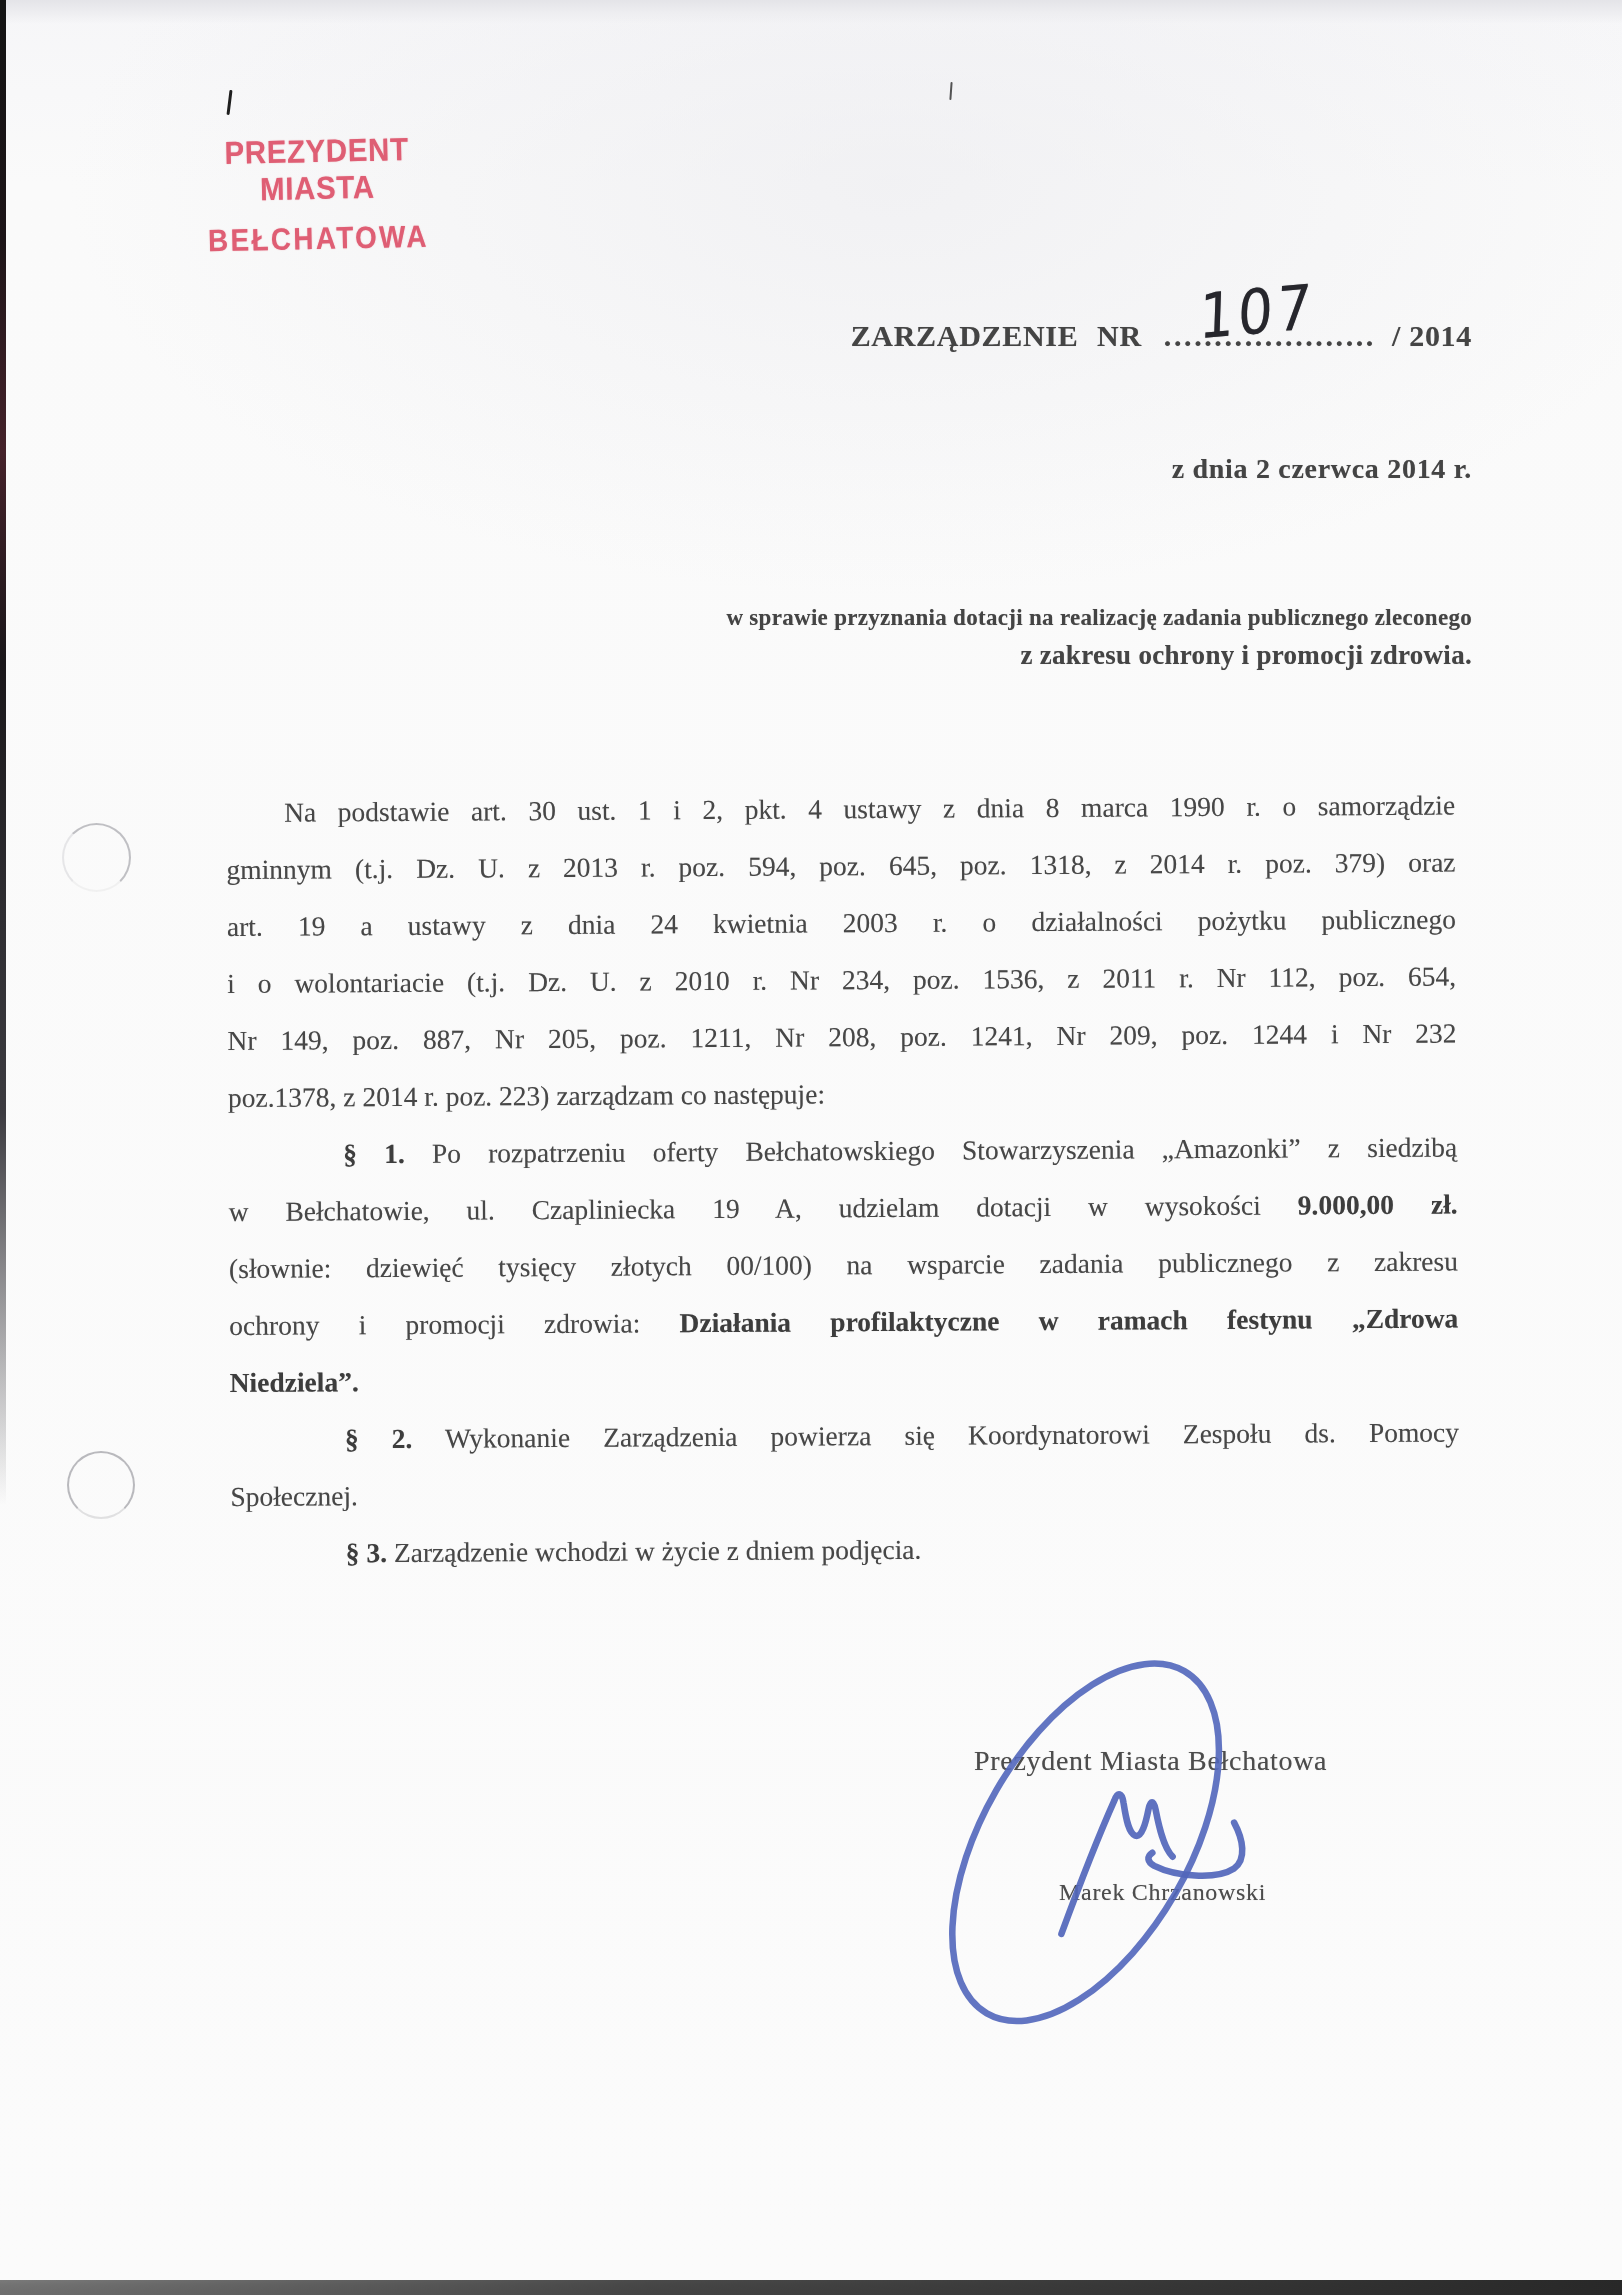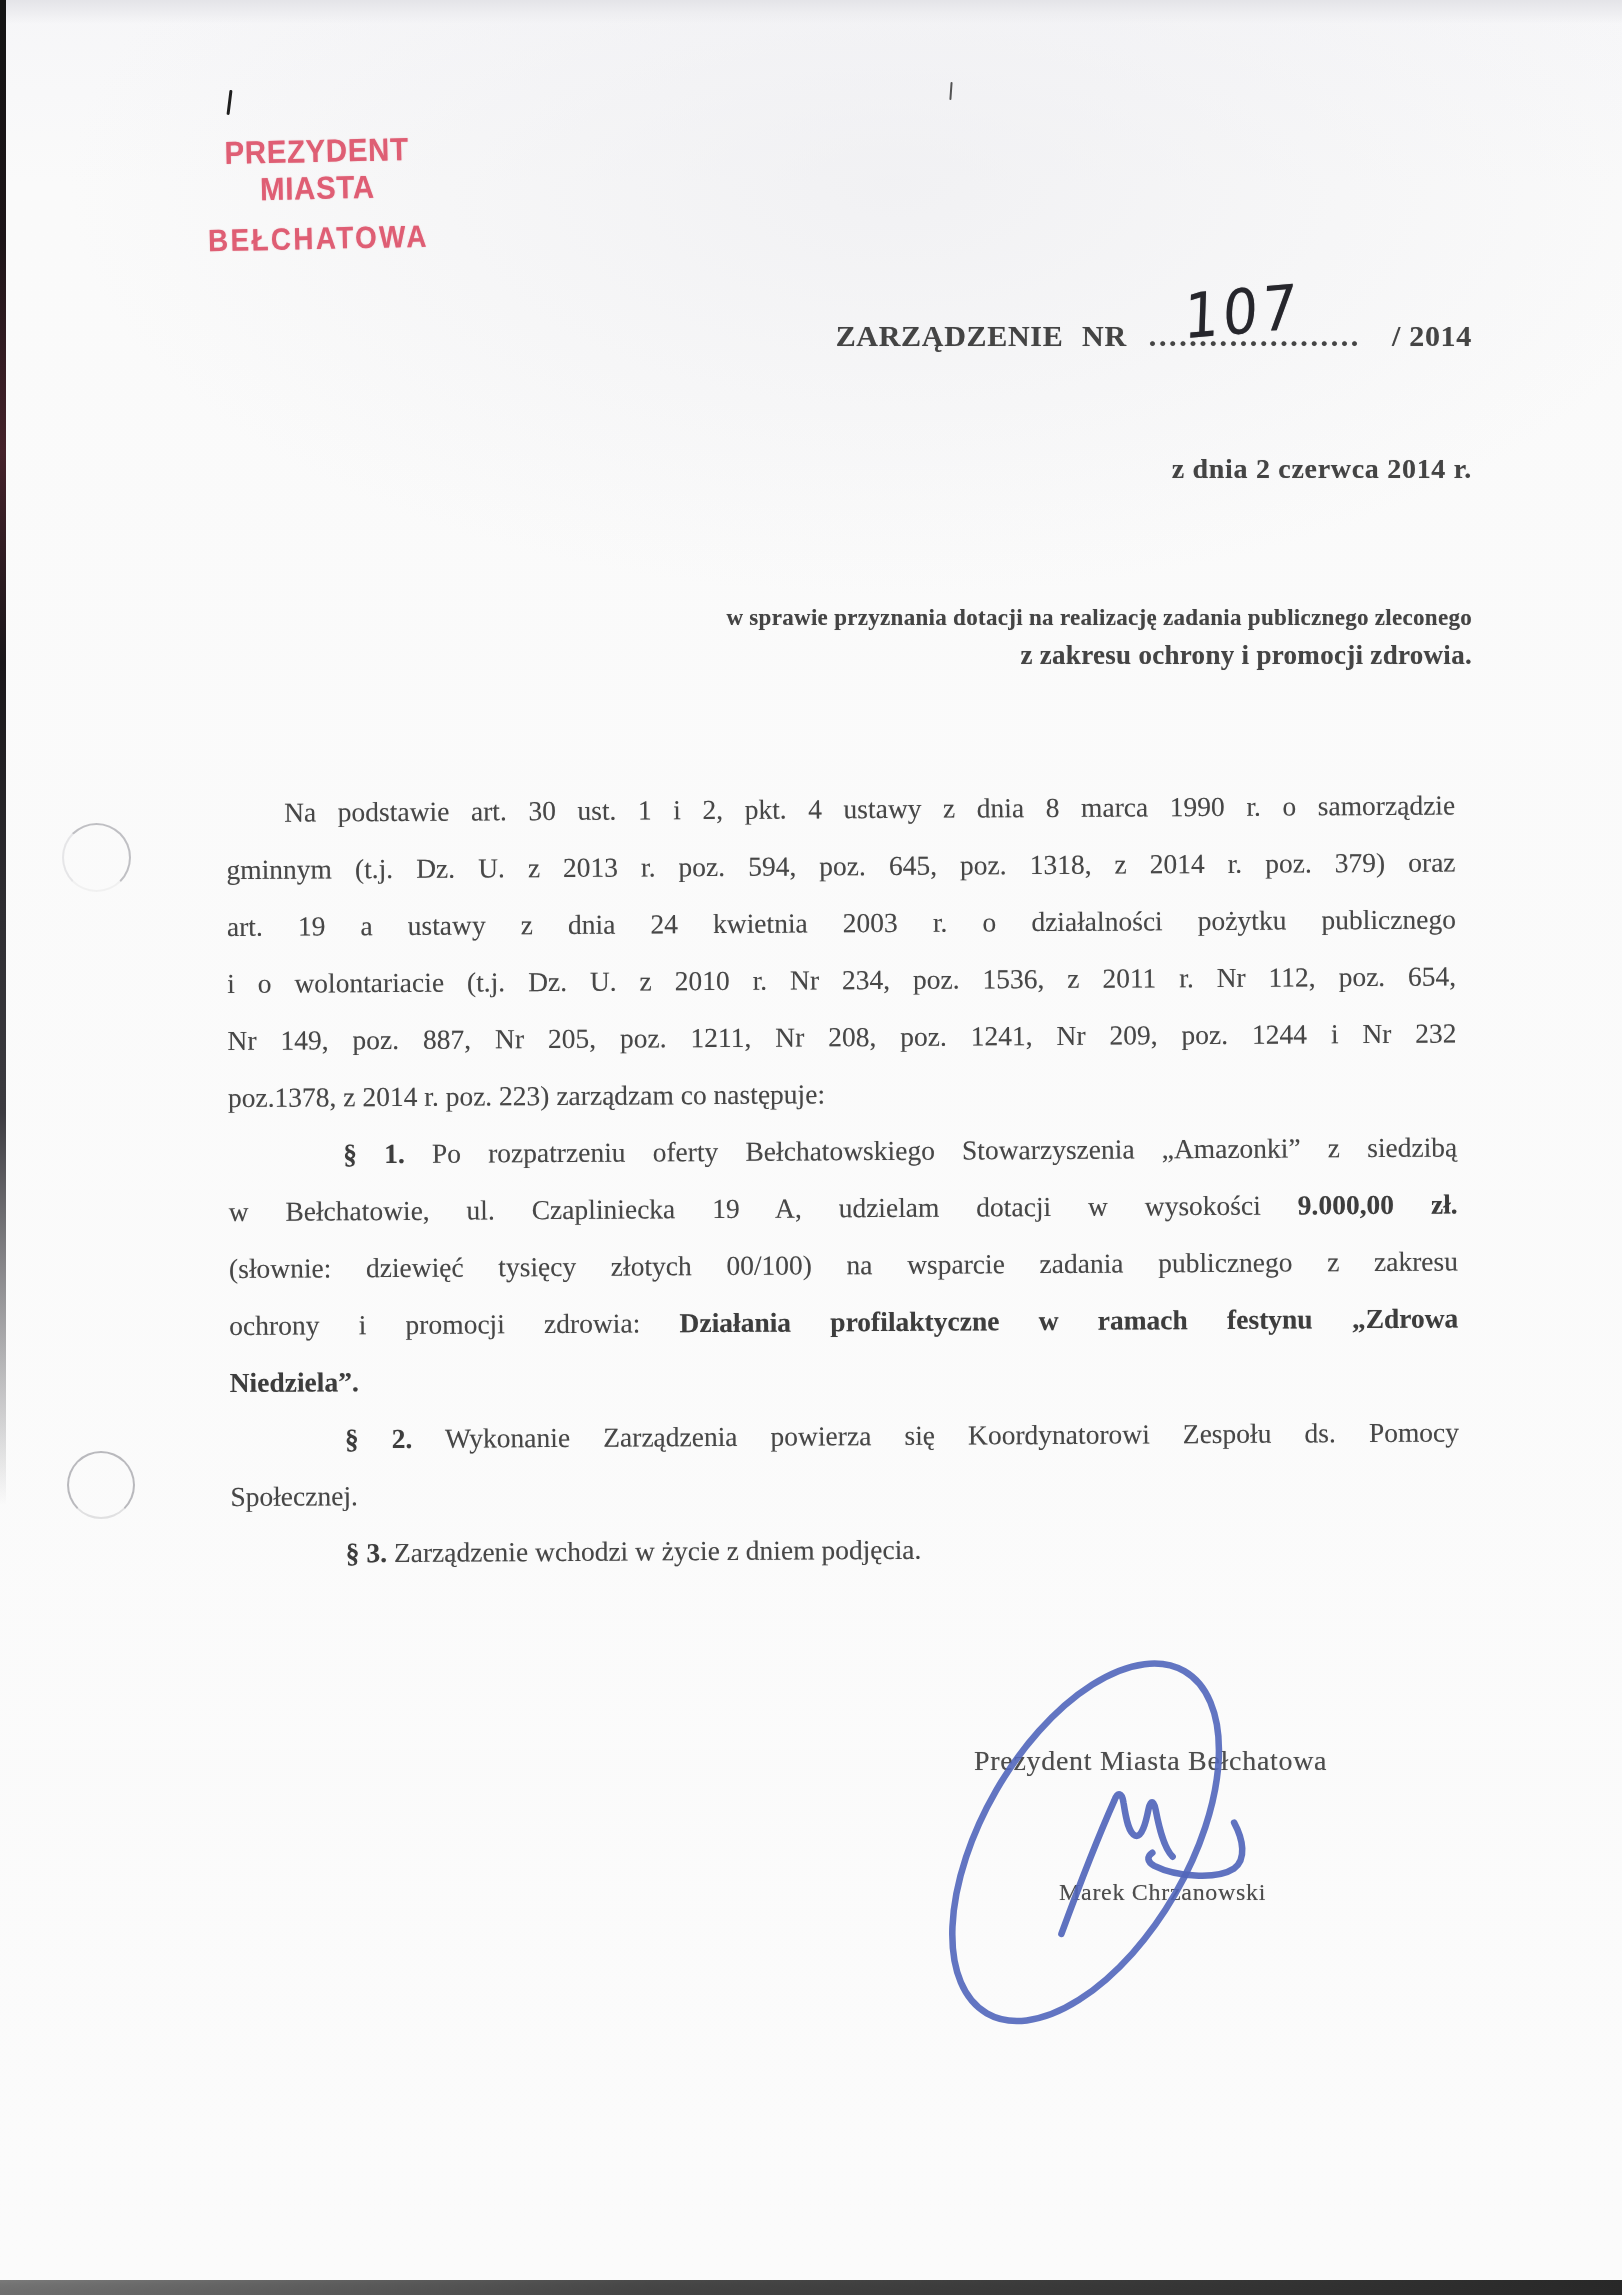--- a/index.html
+++ b/index.html
@@ -40,21 +40,21 @@
     text-shadow:0 0 1.3px rgba(221,82,105,.55);opacity:.92;}
   .stamp .s1{display:block;font-size:32px;letter-spacing:0.7px;transform:scaleX(.92);line-height:37px;}
   .stamp .s2{display:block;font-size:31px;letter-spacing:2.6px;transform:scaleX(.9);line-height:37px;margin-top:13px;}
 
   
   .doc-ink{color:#444;text-shadow:0 0 0.7px rgba(85,85,85,.45);}
   .center-col{position:absolute;left:216px;width:1256px;text-align:right;}
   .title1{top:319px;font-size:30px;font-weight:700;}
   .title1 .prefix{word-spacing:10.5px;letter-spacing:0.7px;}
   .title1 .dotswrap{position:relative;display:inline-block;margin-left:22px;letter-spacing:2.6px;}
-  .title1 .slashyear{margin-left:31px;letter-spacing:0.7px;}
+  .title1 .slashyear{margin-left:16px;letter-spacing:0.7px;}
   .handnum{position:absolute;left:34px;top:-30px;
     font-family:"DejaVu Sans", sans-serif;font-weight:400;font-size:55px;
     color:#26262c;letter-spacing:3.9px;
     transform:rotate(-5deg) skewX(-7deg) scaleY(1.12);transform-origin:left bottom;
     text-shadow:0 0 0.7px rgba(38,38,44,.6);}
   .title2{top:397px;font-size:30px;font-weight:700;letter-spacing:1.3px;}
   .title3{top:453px;font-size:28px;font-weight:700;letter-spacing:0.7px;}
   .subject1{top:605px;font-size:23px;font-weight:700;letter-spacing:0.3px;}
   .subject2{top:640px;font-size:27px;font-weight:700;letter-spacing:0.3px;}
 

